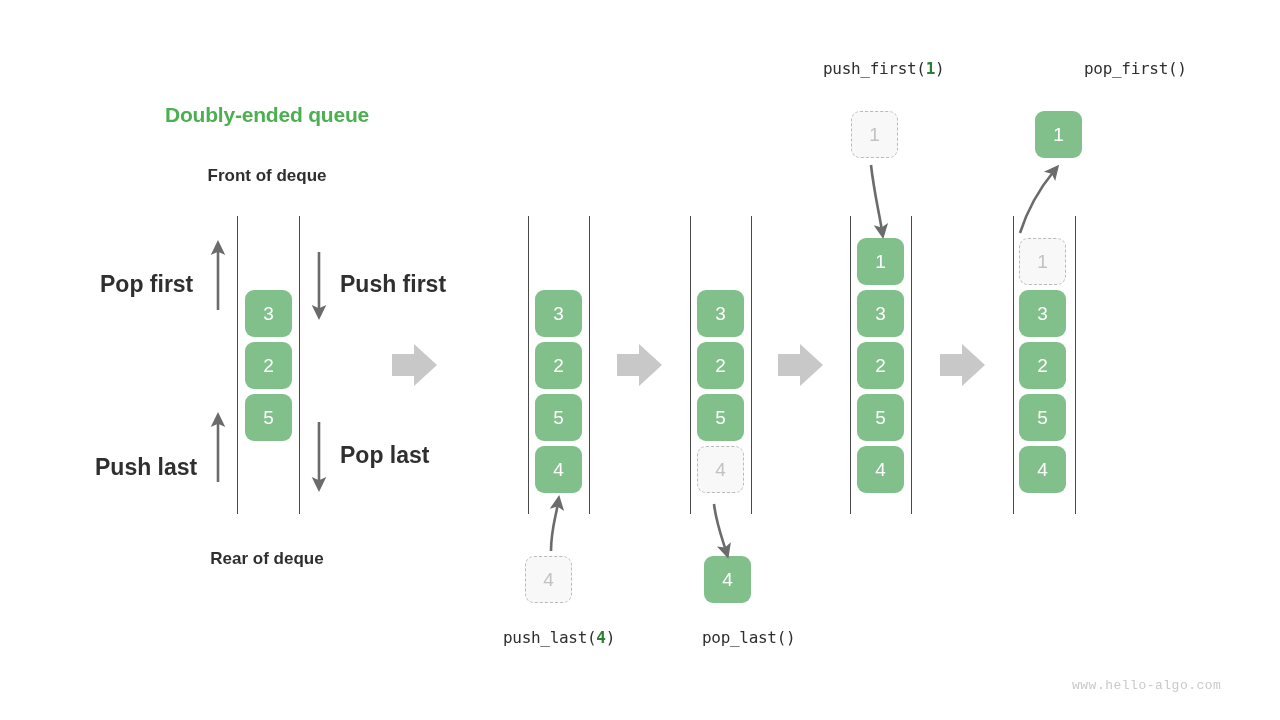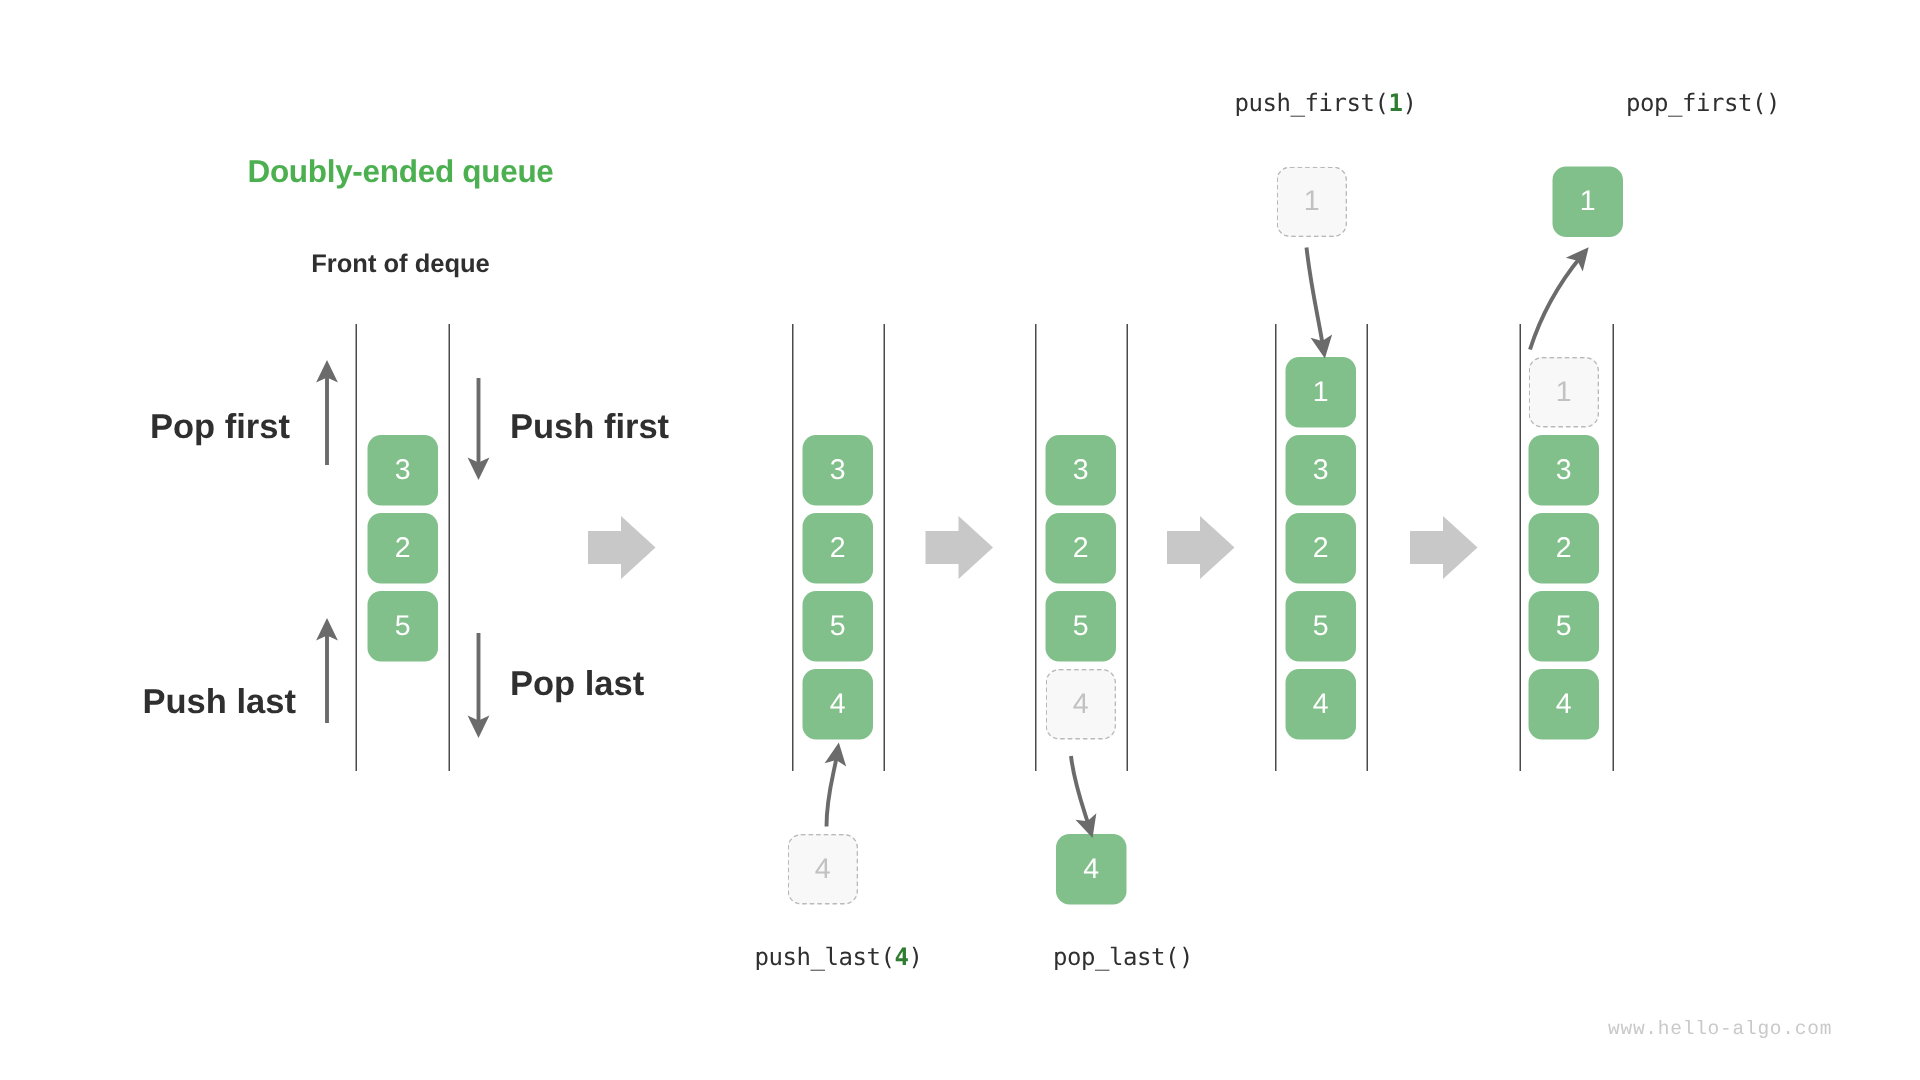--- a/index.html
+++ b/index.html
@@ -53,20 +53,21 @@
   #overlay{position:absolute;left:0;top:0;width:1280px;height:720px;pointer-events:none;}
 </style>
 </head>
 <body>
 
 <div id="stage">
 
   <div class="abs title" style="left:147px;top:55px;width:240px;">Doubly-ended queue</div>
 
   <div class="abs sectlabel" style="left:147px;top:166px;width:240px;">Front of deque</div>
+  <div class="abs sectlabel" style="left:147px;top:549px;width:240px;">Rear of deque</div>
 
   <div class="abs arrowlabel" style="left:100px;top:271px;">Pop first</div>
   <div class="abs arrowlabel" style="left:340px;top:271px;">Push first</div>
   <div class="abs arrowlabel" style="left:95px;top:454px;">Push last</div>
   <div class="abs arrowlabel" style="left:340px;top:442px;">Pop last</div>
 
   <div class="abs rail" style="left:237px;top:216px;height:298px;"></div>
   <div class="abs rail" style="left:299px;top:216px;height:298px;"></div>
 
   <div class="abs box" style="left:245px;top:290px;">3</div>

